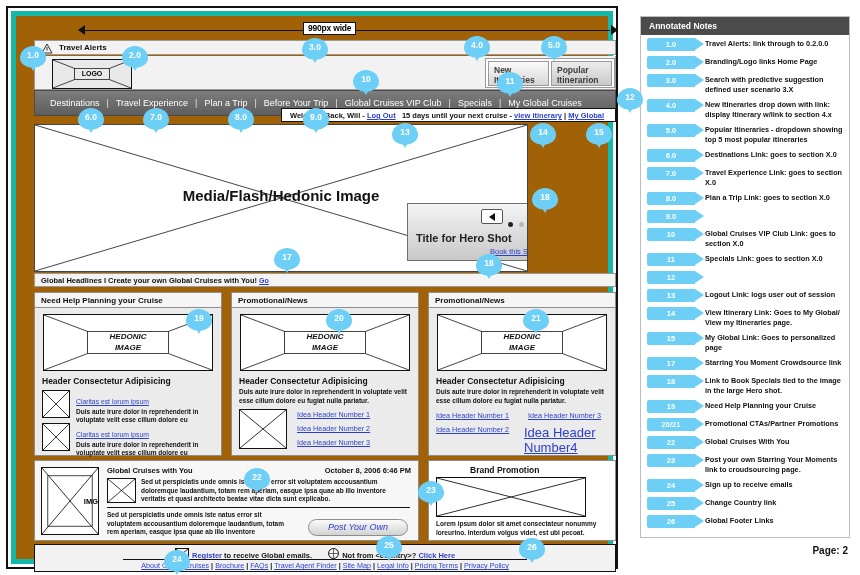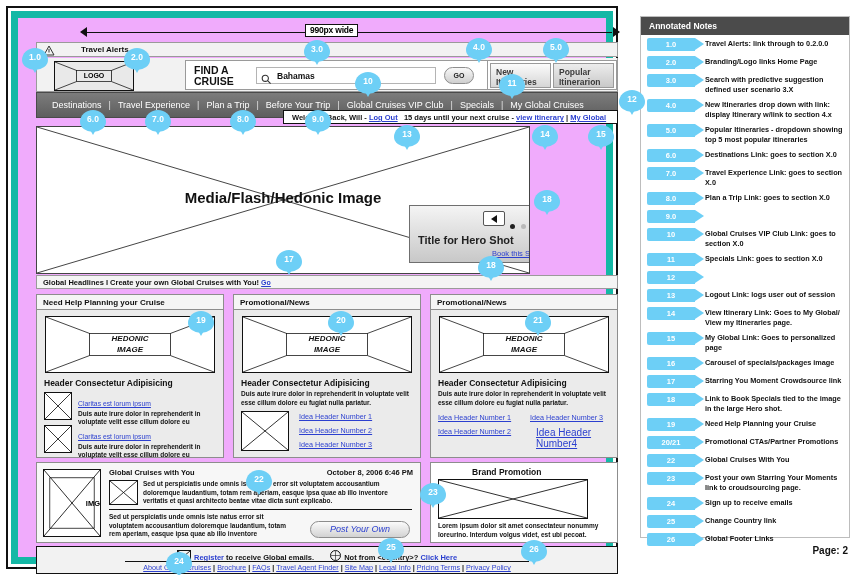--- a/index.html
+++ b/index.html
@@ -44,22 +44,22 @@
     position: absolute;
     left: 6px; top: 6px;
     width: 612px; height: 563px;
     border: 2px solid #111;
     background: #fff;
     box-sizing: border-box;
   }
   #wire-inner {
     position: absolute;
     left: 3px; top: 3px; right: 3px; bottom: 3px;
-    border: 7px solid #14b8a6;
-    background: #f0abfc;
+    border: 5px solid #14b8a6;
+    background: #a16207;
   }
 
   
   .ruler {
     position: absolute;
     left: 62px; top: 8px; width: 540px; height: 14px;
   }
   .ruler .line {
     position: absolute; left: 6px; right: 8px; top: 6px;
     height: 1px; background: #111;
@@ -85,21 +85,21 @@
   
   .alerts {
     position: absolute;
     left: 18px; top: 24px; width: 582px; height: 15px;
     background: #f2f2f2;
     border: 1px solid #9a9a9a;
     box-sizing: border-box;
   }
   .alerts .txt {
     position: absolute; left: 24px; top: 2px;
-    font-size: 8px; font-weight: bold; color: #111; margin-left: 20px;
+    font-size: 8px; font-weight: bold; color: #111;
   }
   .alerts .warn {
     position: absolute; left: 6px; top: 2px;
     width: 0; height: 0;
     border-left: 6px solid transparent;
     border-right: 6px solid transparent;
     border-bottom: 10px solid transparent;
     box-sizing: border-box;
   }
   .alerts .warn svg { position: absolute; left: -6px; top: 0; }
@@ -557,33 +557,20 @@
           <svg class="x-lines" viewBox="0 0 80 30" preserveAspectRatio="none">
             <line x1="0" y1="0" x2="22" y2="9" stroke="#111" stroke-width="0.8"></line>
             <line x1="80" y1="0" x2="58" y2="9" stroke="#111" stroke-width="0.8"></line>
             <line x1="0" y1="30" x2="22" y2="21" stroke="#111" stroke-width="0.8"></line>
             <line x1="80" y1="30" x2="58" y2="21" stroke="#111" stroke-width="0.8"></line>
             <rect x="22" y="9" width="36" height="12" fill="none" stroke="#111" stroke-width="0.8"></rect>
           </svg>
           <div class="lbl">LOGO</div>
         </div>
 
-        <div class="find-box">
-          <div class="find-lbl">FIND A<br>CRUISE</div>
-          <div class="search-field">
-            <span class="mag">
-              <svg width="11" height="11" viewBox="0 0 11 11">
-                <circle cx="4.3" cy="4.3" r="3.1" fill="none" stroke="#333" stroke-width="1.1"></circle>
-                <line x1="6.6" y1="6.6" x2="9.6" y2="9.6" stroke="#333" stroke-width="1.2"></line>
-              </svg>
-            </span>
-            <span class="val">Bahamas</span>
-          </div>
-          <div class="go-btn">GO</div>
-        </div>
 
         <div class="itin-group">
           <div class="itin-btn b1">New<br>Itineraries</div>
           <div class="itin-btn b2">Popular<br>Itinerarion</div>
         </div>
       </div>
 
       <div class="nav">
         <span class="item">Destinations</span>
         <span class="sep">|</span>
@@ -714,21 +701,21 @@
           </svg>
           <div class="lbl">HEDONIC<br>IMAGE</div>
         </div>
         <div class="subhd">Header Consectetur Adipisicing</div>
         <p class="body">Duis aute irure dolor in reprehenderit in voluptate velit esse cillum dolore eu fugiat nulla pariatur.</p>
 
         <div style="position:absolute;left:7px;top:118px;width:175px">
           <a class="link" href="#" style="position:absolute;left:0;top:0;font-size:7.2px">Idea Header Number 1</a>
           <a class="link" href="#" style="position:absolute;left:92px;top:0;font-size:7.2px">Idea Header Number 3</a>
           <a class="link" href="#" style="position:absolute;left:0;top:14px;font-size:7.2px">Idea Header Number 2</a>
-          <a class="link" href="#" style="position:absolute;left:98px;top:14px;font-size:10px">Idea Header Number4</a>
+          <a class="link" href="#" style="position:absolute;left:88px;top:14px;font-size:13px">Idea Header Number4</a>
         </div>
       </div>
 
       <div class="gcwy">
         <div class="imgbox">
           <svg class="x-lines" viewBox="0 0 58 68" preserveAspectRatio="none">
             <line x1="0" y1="0" x2="58" y2="68" stroke="#111" stroke-width="0.9"></line>
             <line x1="58" y1="0" x2="0" y2="68" stroke="#111" stroke-width="0.9"></line>
             <rect x="6" y="8" width="46" height="52" fill="none" stroke="#111" stroke-width="0.8"></rect>
           </svg>
@@ -881,24 +868,20 @@
         </div>
         <div class="note">
           <div class="tag">14</div>
           <div class="txt">View Itinerary Link: Goes to My Global/ View my Itineraries page.</div>
         </div>
         <div class="note">
           <div class="tag">15</div>
           <div class="txt">My Global Link: Goes to personalized page</div>
         </div>
         <div class="note">
-          <div class="tag">16</div>
-          <div class="txt">Carousel of specials/packages image</div>
-        </div>
-        <div class="note">
           <div class="tag">17</div>
           <div class="txt">Starring You Moment Crowdsource link</div>
         </div>
         <div class="note">
           <div class="tag">18</div>
           <div class="txt">Link to Book Specials tied to the image in the large Hero shot.</div>
         </div>
         <div class="note">
           <div class="tag">19</div>
           <div class="txt">Need Help Planning your Cruise</div>

